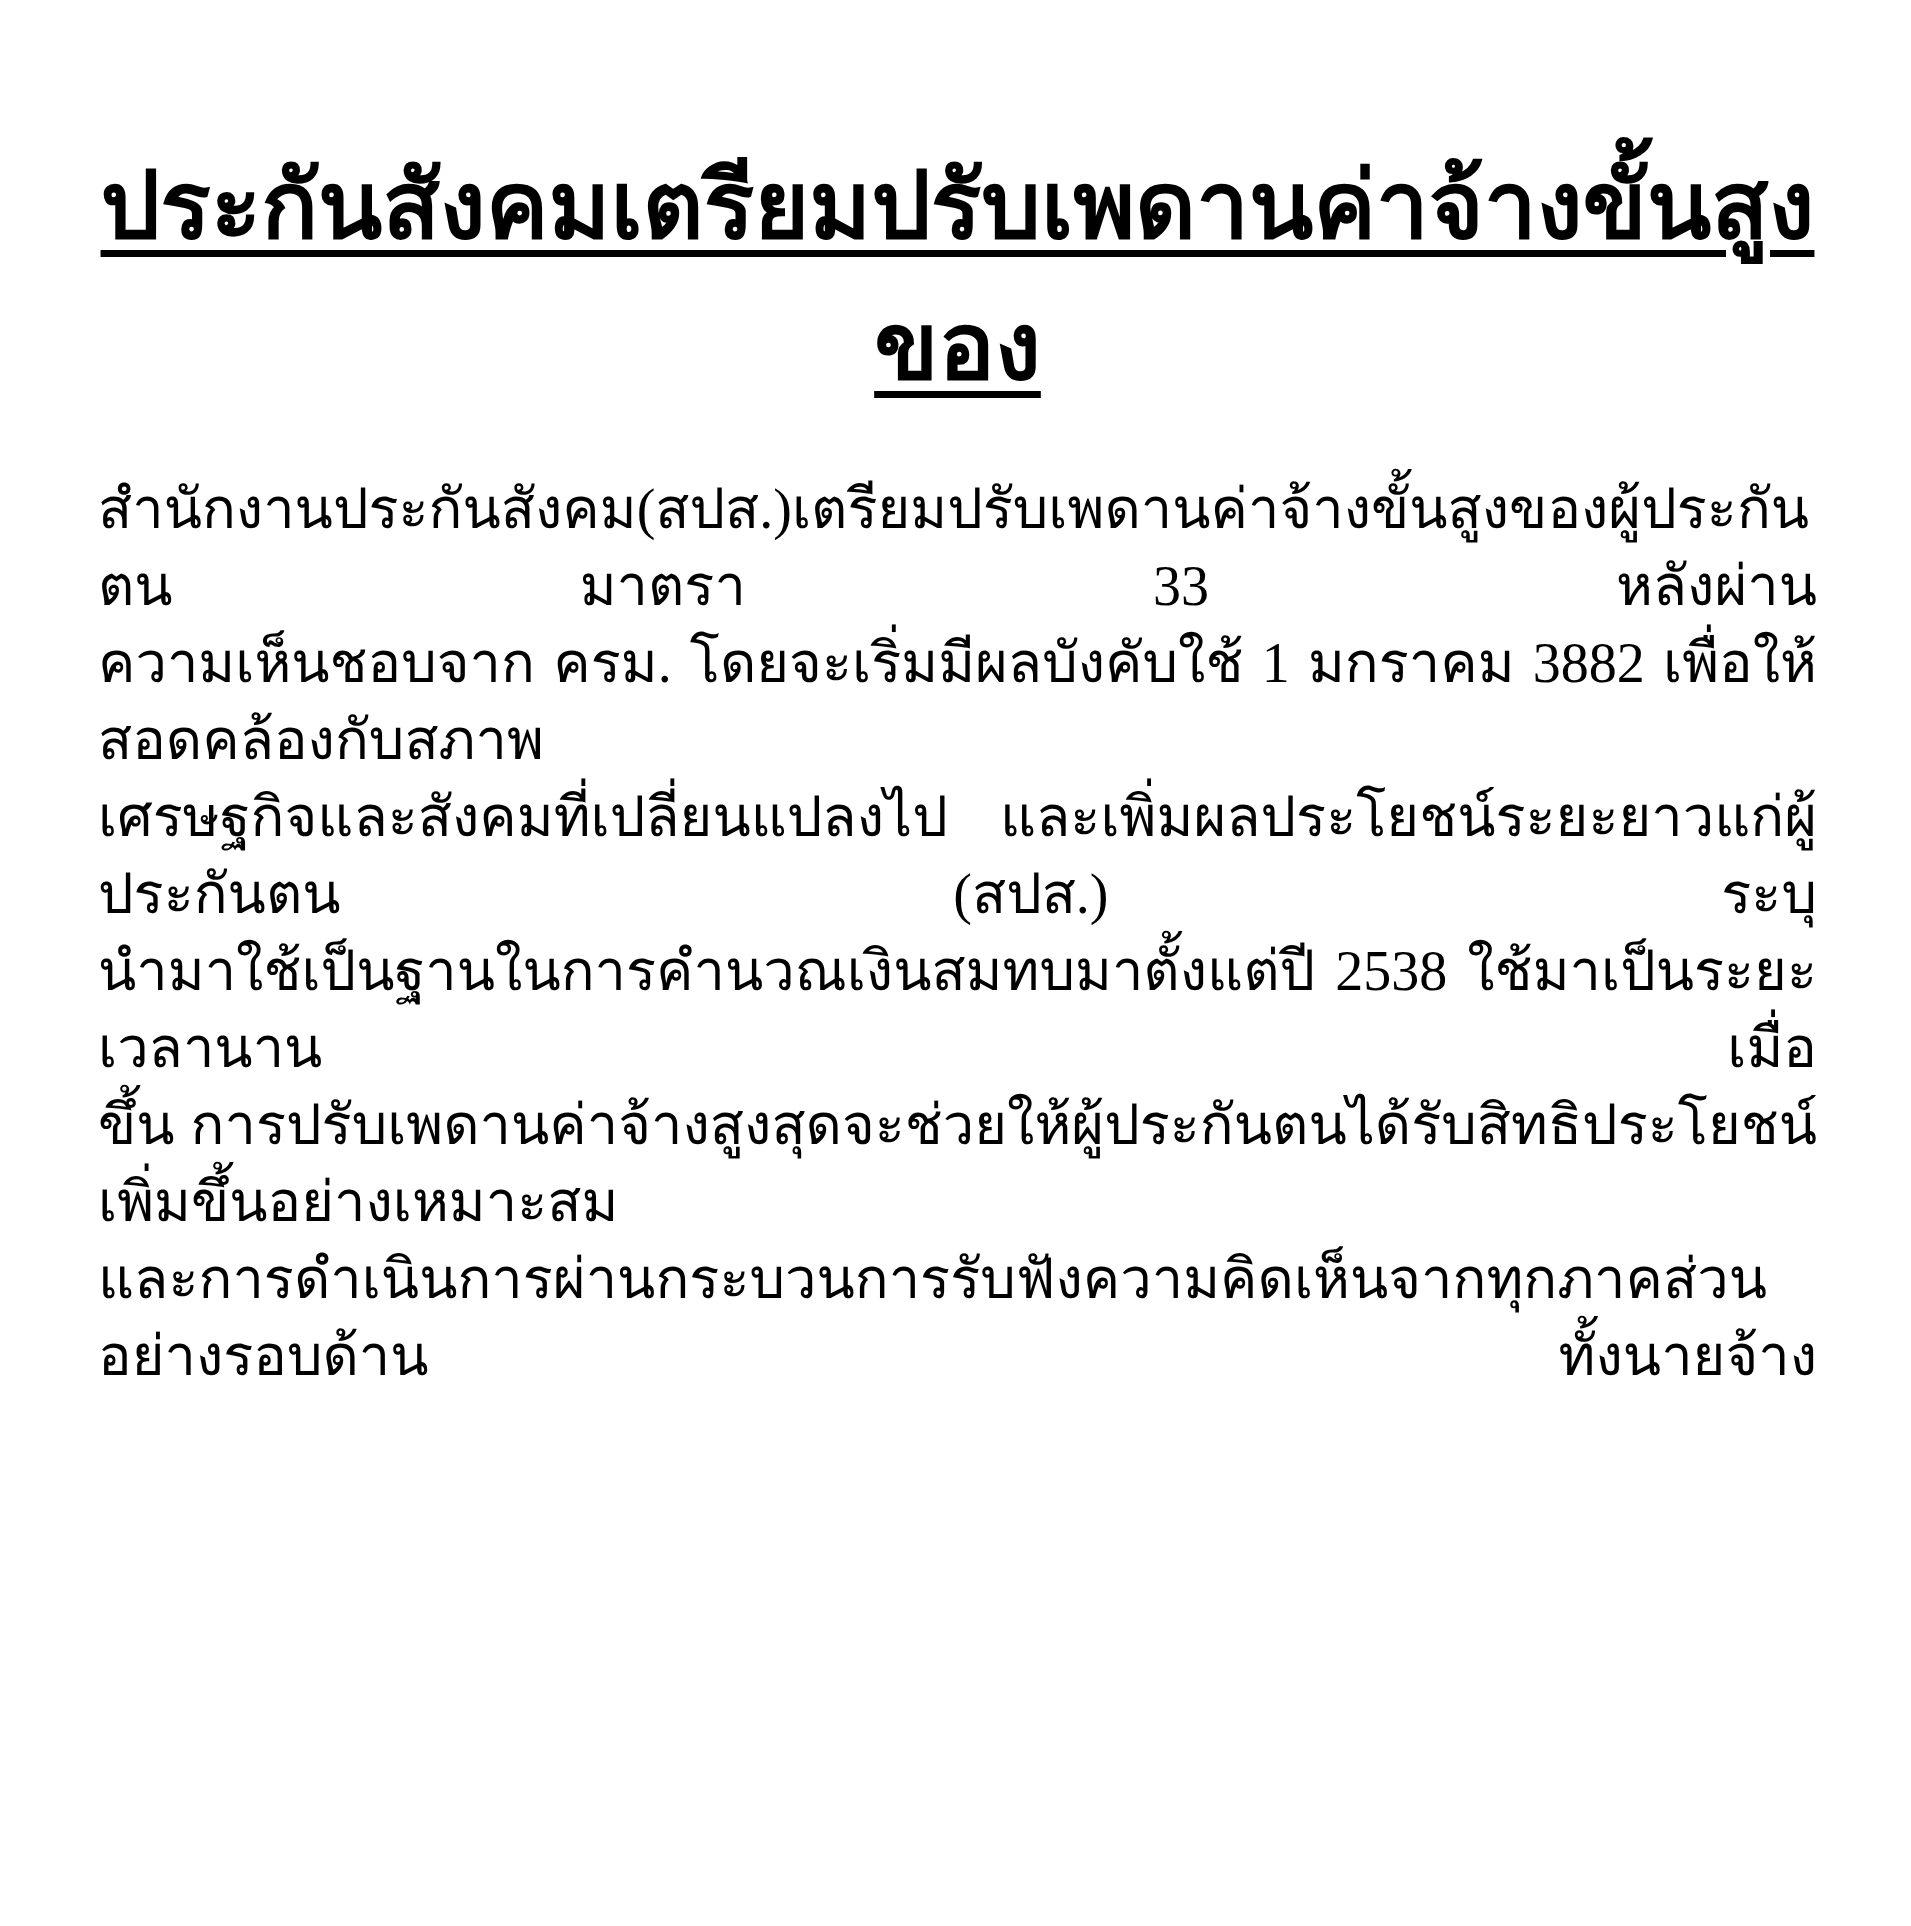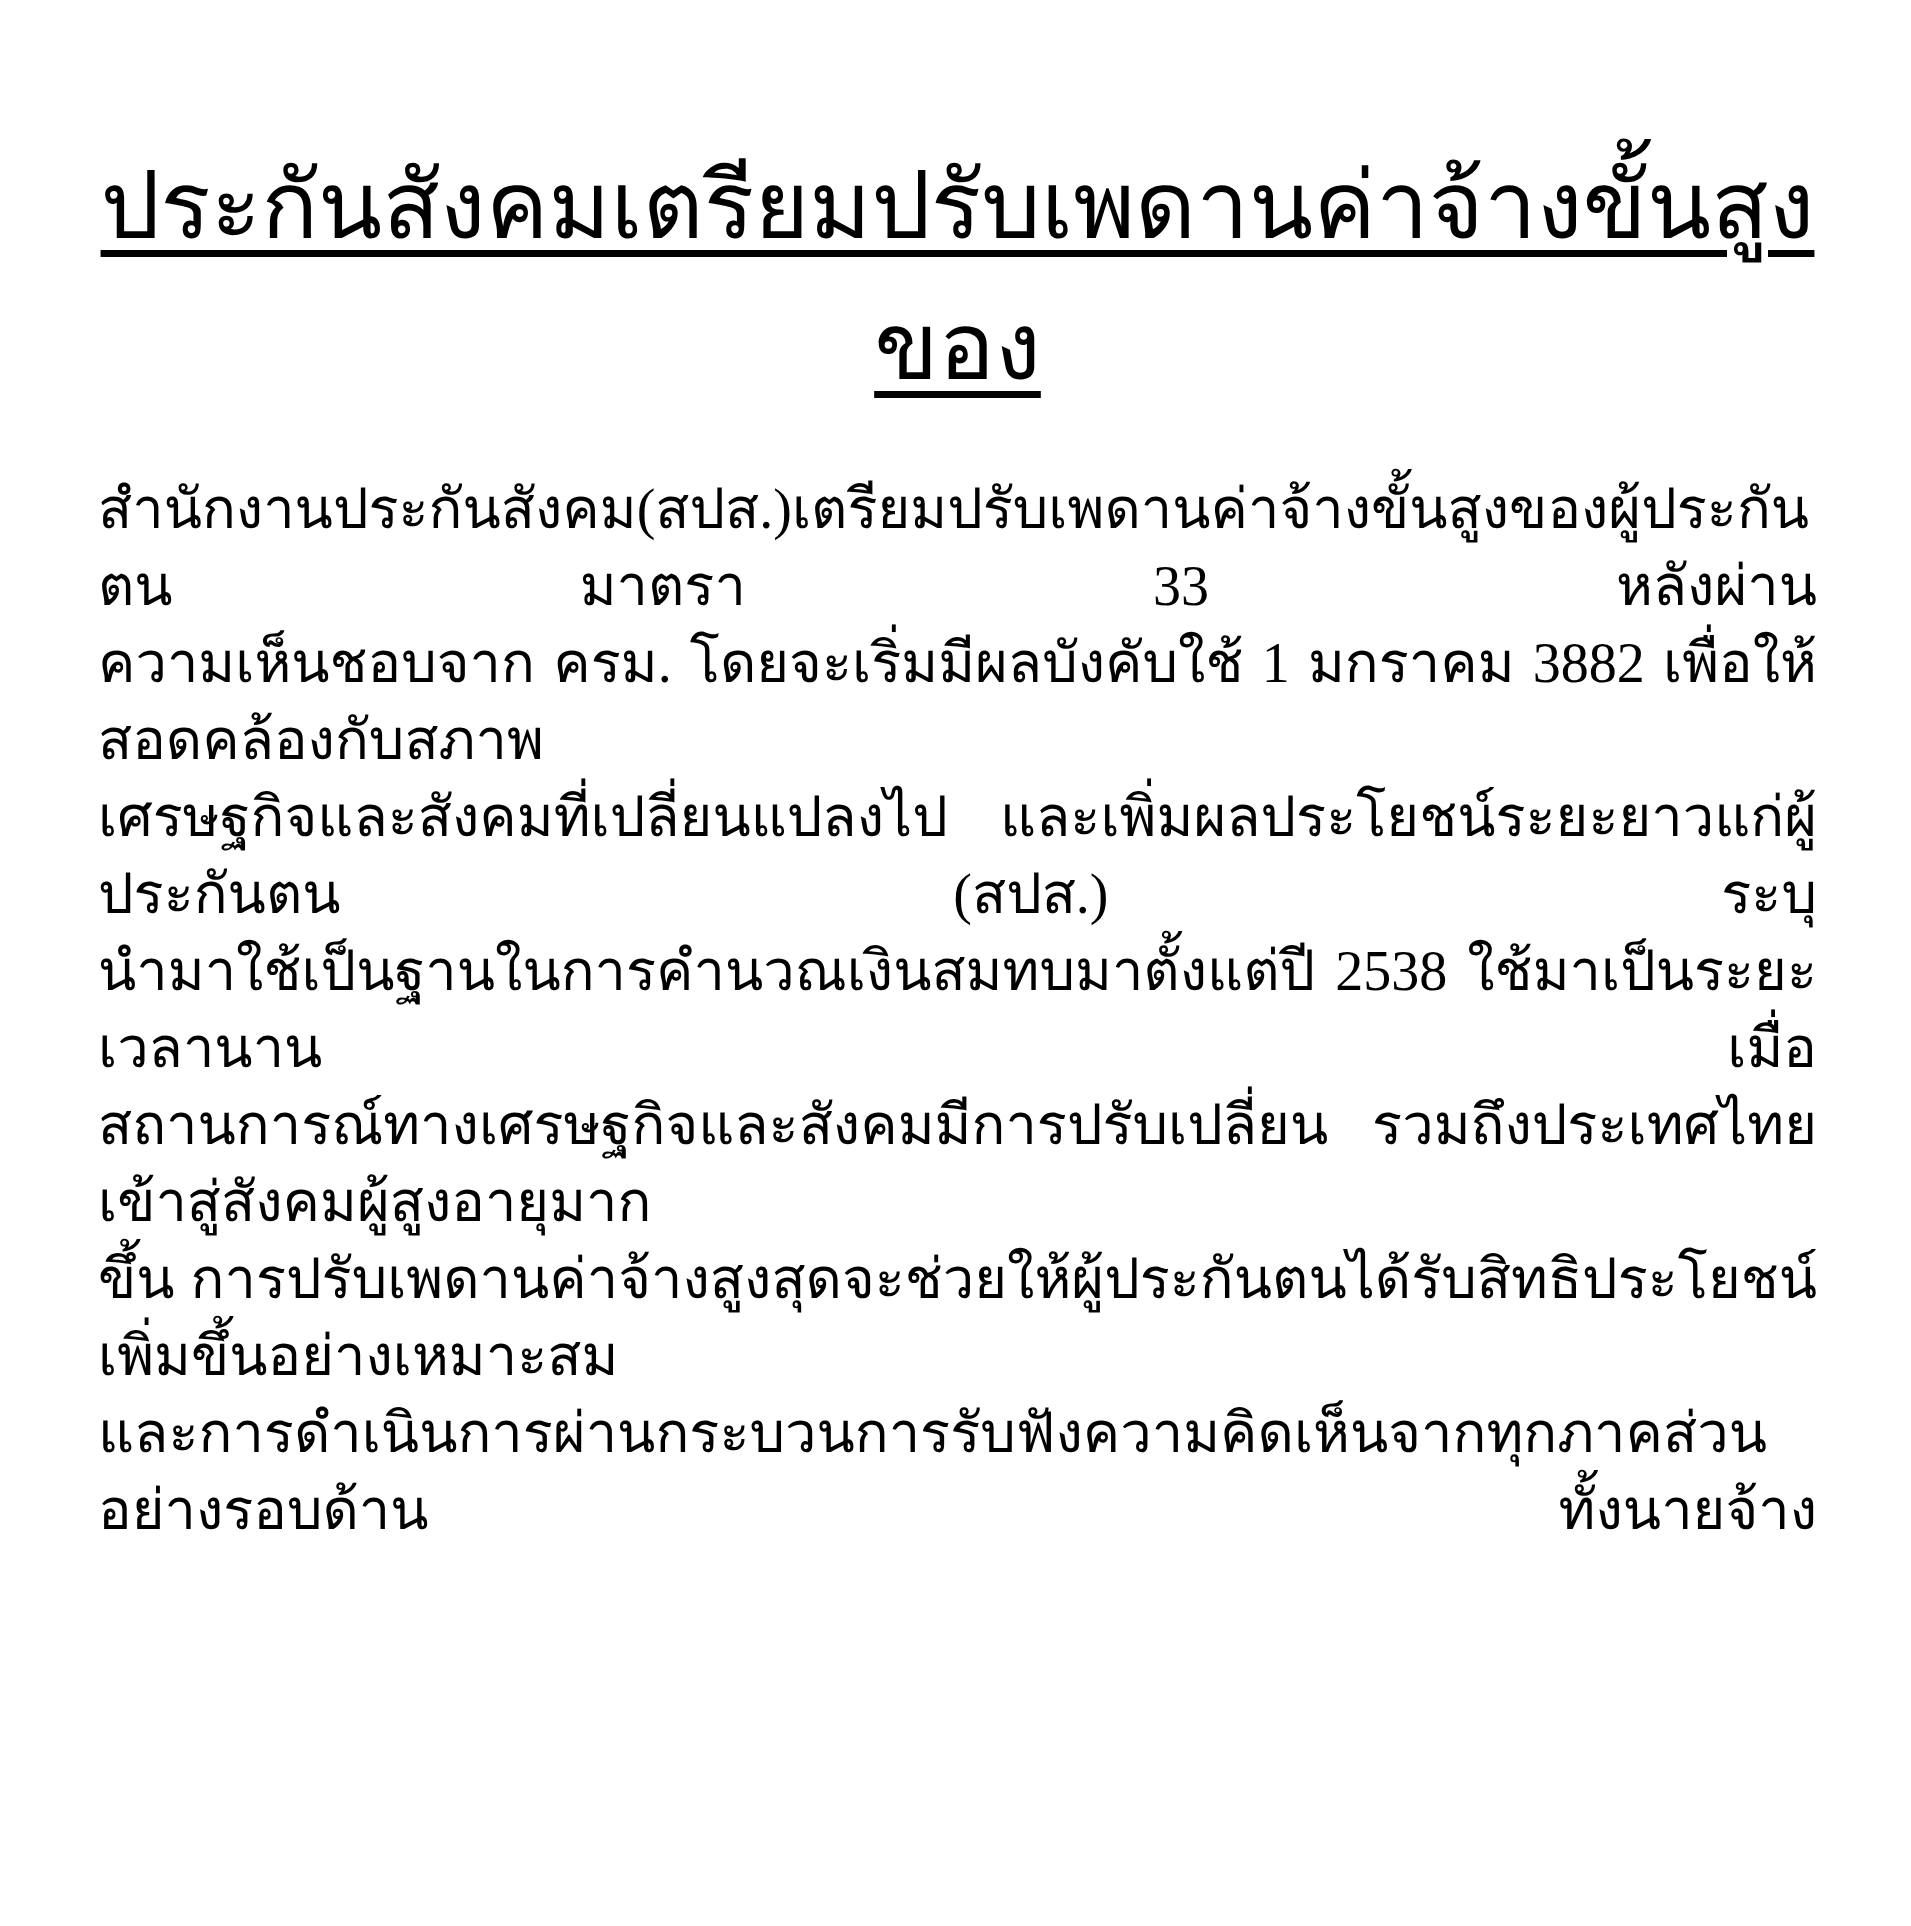--- a/index.html
+++ b/index.html
@@ -13,21 +13,21 @@
     height: 2703px;
     background: #ffffff;
     color: #000000;
     box-sizing: border-box;
     padding: 135px 94px 0 98px;
     font-family: "DejaVu Serif", "Liberation Serif", serif;
     overflow: hidden;
   }
   .doc-title {
     text-align: center;
-    font-weight: normal;
+    font-weight: bold;
     font-size: 94px;
     line-height: 141px;
     margin: 0 0 54px 0;
   }
   .title-line {
     display: block;
     text-decoration: underline;
     text-decoration-thickness: 6.5px;
     text-underline-offset: 11.6px;
   }
@@ -56,21 +56,20 @@
   <h1 class="doc-title">
     <span class="title-line">ประกันสังคมเตรียมปรับเพดานค่าจ้างขั้นสูงของ</span>
   </h1>
 
   <div class="doc-body">
     <div class="para">
         <div class="line fill">สำนักงานประกันสังคม(สปส.)เตรียมปรับเพดานค่าจ้างขั้นสูงของผู้ประกันตน มาตรา 33 หลังผ่าน</div>
         <div class="line fill">ความเห็นชอบจาก ครม. โดยจะเริ่มมีผลบังคับใช้ 1 มกราคม 3882 เพื่อให้สอดคล้องกับสภาพ</div>
         <div class="line fill">เศรษฐกิจและสังคมที่เปลี่ยนแปลงไป และเพิ่มผลประโยชน์ระยะยาวแก่ผู้ประกันตน (สปส.) ระบุ</div>
         <div class="line fill">นำมาใช้เป็นฐานในการคำนวณเงินสมทบมาตั้งแต่ปี 2538 ใช้มาเป็นระยะเวลานาน เมื่อ</div>
-        <div class="line fill">สถานการณ์ทางเศรษฐกิจและสังคมมีการปรับเปลี่ยน รวมถึงประเทศไทยเข้าสู่สังคมผู้สูงอายุมาก</div>
         <div class="line fill">ขึ้น การปรับเพดานค่าจ้างสูงสุดจะช่วยให้ผู้ประกันตนได้รับสิทธิประโยชน์เพิ่มขึ้นอย่างเหมาะสม</div>
         <div class="line fill">และการดำเนินการผ่านกระบวนการรับฟังความคิดเห็นจากทุกภาคส่วนอย่างรอบด้าน ทั้งนายจ้าง</div>
       </div>
 
   </div>
 
 </div>
 
 
 </body></html>

